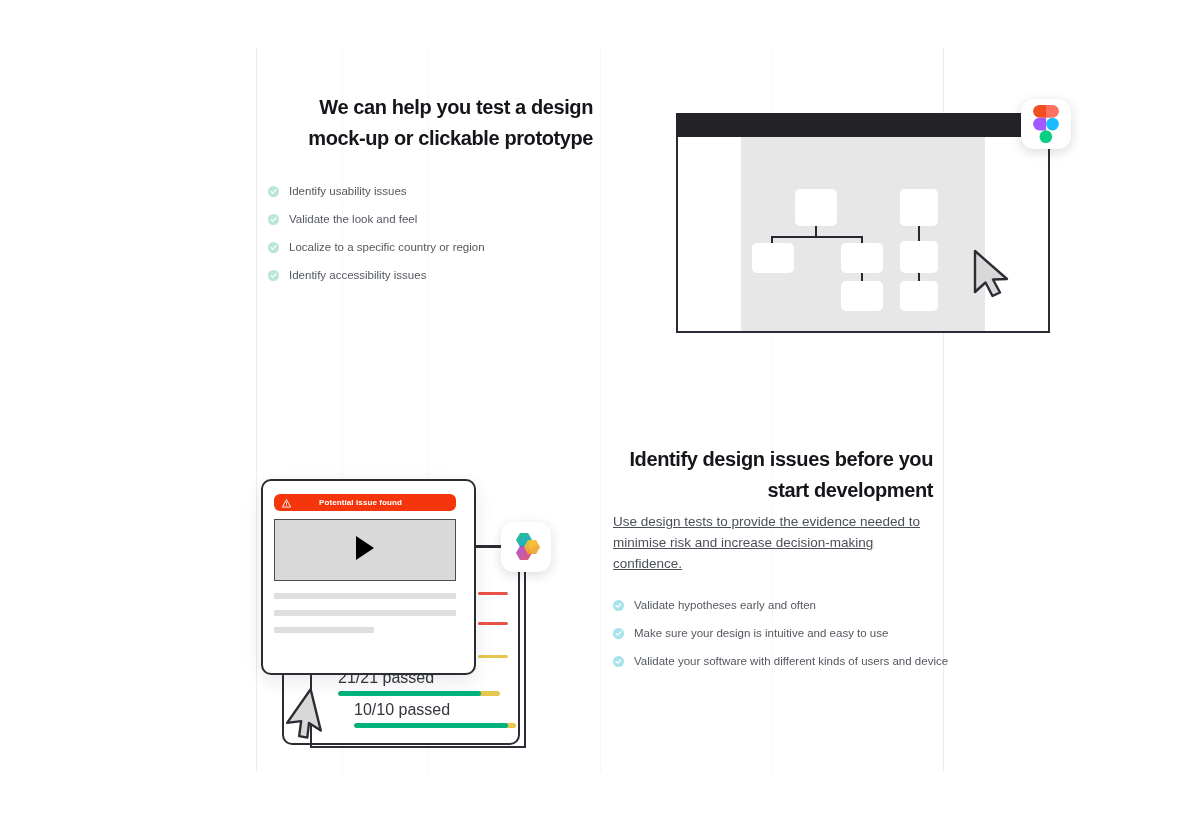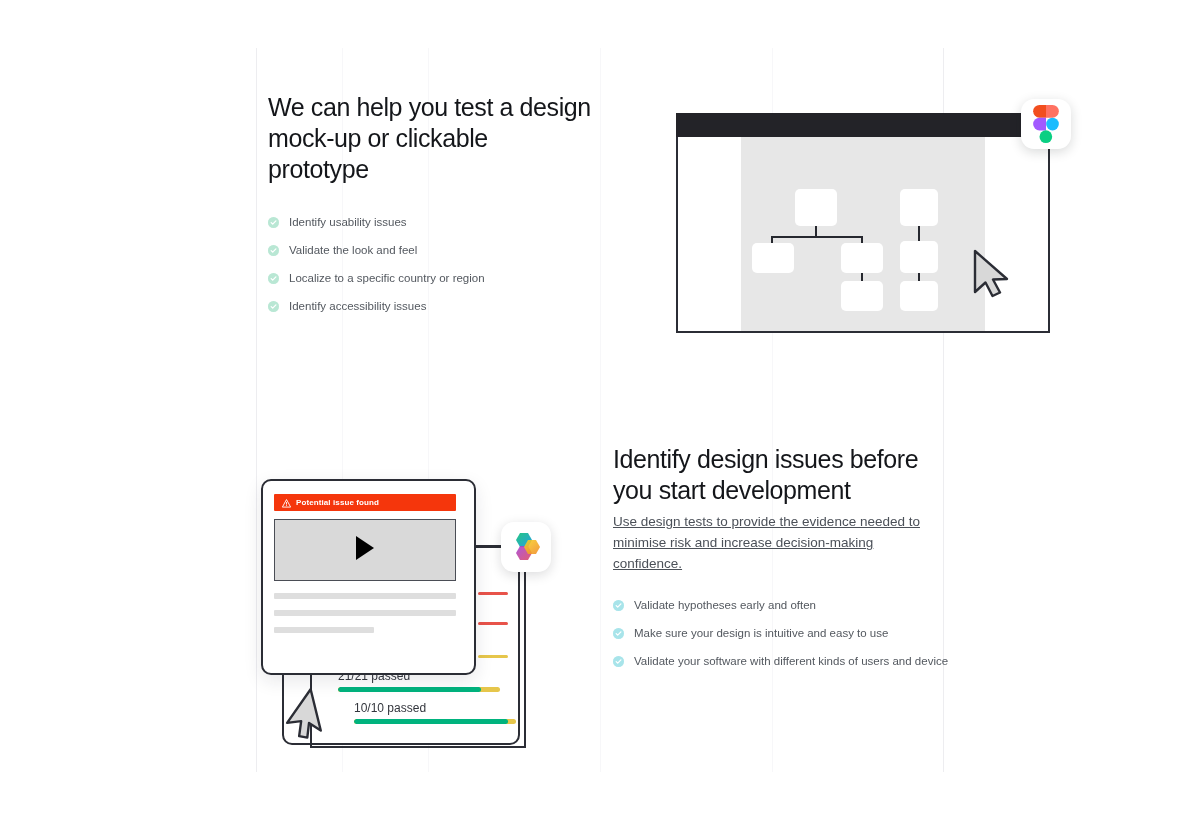--- a/index.html
+++ b/index.html
@@ -25,25 +25,26 @@
     top: 48px;
     width: 1px;
     height: 724px;
     background: #f0f0f2;
   }
   .guide.strong { background: #ededf0; }
   .guide.faint  { background: #f7f7f9; }
 
   
   .heading {
-    font-size: 25px;
+    font-size: 20px;
     line-height: 31px;
-    font-weight: normal;
+    font-weight: bold;
     color: #14161a;
     letter-spacing: -0.4px;
+    text-align: right;
   }
   .body-copy {
     font-size: 13.5px;
     line-height: 21px;
     color: #4b5058;
     text-decoration: underline;
   }
 
   
   .check-list { list-style: none; margin: 0; padding: 0; }
@@ -177,21 +178,21 @@
     top: 545px;
     width: 238px;
     height: 200px;
     background: #ffffff;
     border: 2px solid #2b2d35;
     border-radius: 10px;
     box-sizing: border-box;
   }
   .result-bar-row { position: absolute; left: 54px; }
   .result-label {
-    font-size: 12px;
+    font-size: 16px;
     color: #33363d;
     margin-bottom: 4px;
     display: block;
   }
   .result-track {
     width: 162px;
     height: 5px;
     background: #e6c64b;
     border-radius: 3px;
     overflow: hidden;
@@ -222,25 +223,26 @@
     border-radius: 10px;
     box-sizing: border-box;
     box-shadow: 0 6px 18px rgba(30,30,50,0.10);
   }
   #banner-issue {
     position: absolute;
     left: 11px; top: 13px;
     width: 182px;
     height: 17px;
     background: #f5360c;
-    border-radius: 1px;
+    border-radius: 6px;
     display: flex;
     align-items: center;
     padding-left: 8px;
     box-sizing: border-box;
+    gap: 23px;
   }
   #banner-issue-label {
     font-size: 8px;
     font-weight: bold;
     color: #ffffff;
     margin-left: 5px;
     letter-spacing: 0.1px;
   }
   #video-placeholder {
     position: absolute;

